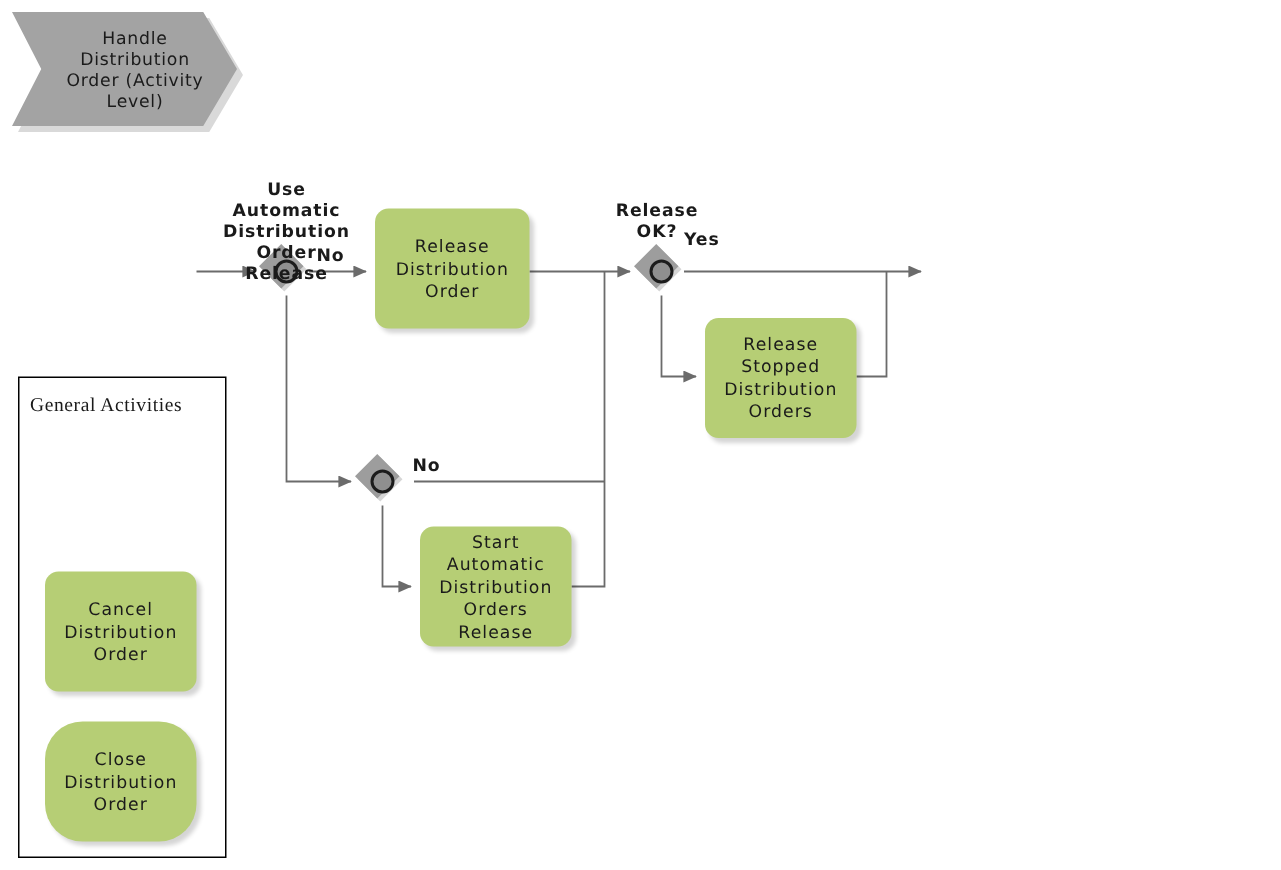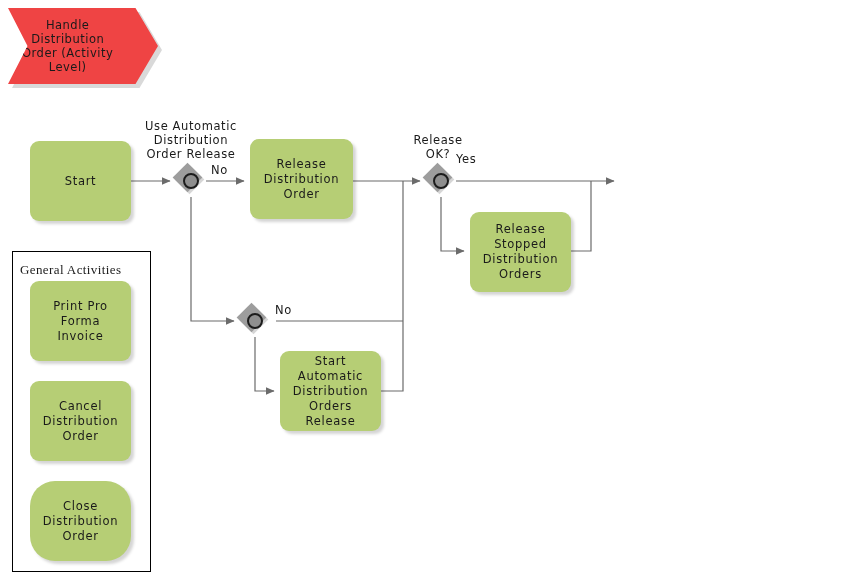--- a/index.html
+++ b/index.html
@@ -45,25 +45,26 @@
     font-size: 11.5px;
     line-height: 15px;
     color: #1a1a1a;
     letter-spacing: 0.7px;
     white-space: pre-line;
   }
 
   
   .chevron {
     position: absolute;
-    background: #ef4444;
+    background: #a3a3a3;
     -webkit-clip-path: polygon(0 0, 85% 0, 100% 50%, 85% 100%, 0 100%, 13% 50%);
     clip-path: polygon(0 0, 85% 0, 100% 50%, 85% 100%, 0 100%, 13% 50%);
     display: flex;
     align-items: center;
+    justify-content: center;
     text-align: center;
   }
   .chevron-shadow {
     position: absolute;
     background: rgba(0,0,0,0.15);
     -webkit-clip-path: polygon(0 0, 85% 0, 100% 50%, 85% 100%, 0 100%, 13% 50%);
     clip-path: polygon(0 0, 85% 0, 100% 50%, 85% 100%, 0 100%, 13% 50%);
   }
   .chevron .label {
     font-family: "DejaVu Sans", "Liberation Sans", sans-serif;
@@ -130,20 +131,21 @@
   
   .edge-label {
     position: absolute;
     font-family: "DejaVu Sans", "Liberation Sans", sans-serif;
     font-size: 11.5px;
     line-height: 14px;
     color: #1a1a1a;
     letter-spacing: 0.6px;
     text-align: center;
     white-space: pre-line;
+    font-weight: bold;
   }
 </style>
 </head>
 <body>
 
 <div id="canvas">
 
   <svg id="edges" viewBox="0 0 854 580" xmlns="http://www.w3.org/2000/svg">
     <defs>
       <marker id="arrow" markerWidth="9" markerHeight="8" refX="8.4" refY="4" orient="auto" markerUnits="userSpaceOnUse">
@@ -178,47 +180,40 @@
   <div class="chevron" style="left:8px; top:8px; width:150px; height:76px;">
     <span class="label">Handle
 Distribution
 Order (Activity
 Level)</span>
   </div>
 
   <div class="group-box" style="left:12px; top:251px; width:139px; height:321px;"></div>
   <div class="group-title" style="left:20px; top:262px;">General Activities</div>
 
-  <div class="task" style="left:30px; top:141px; width:101px; height:80px;">
-    <span class="label">Start</span>
-  </div>
 
   <div class="task" style="left:250px; top:139px; width:103px; height:80px;">
     <span class="label">Release
 Distribution
 Order</span>
   </div>
 
 
   <div class="task" style="left:470px; top:212px; width:101px; height:80px;">
     <span class="label">Release Stopped
 Distribution
 Orders</span>
   </div>
 
   <div class="task" style="left:280px; top:351px; width:101px; height:80px;">
     <span class="label">Start Automatic
 Distribution
 Orders Release</span>
   </div>
 
-  <div class="task" style="left:30px; top:281px; width:101px; height:80px;">
-    <span class="label">Print Pro Forma
-Invoice</span>
-  </div>
 
   <div class="task" style="left:30px; top:381px; width:101px; height:80px;">
     <span class="label">Cancel
 Distribution
 Order</span>
   </div>
 
   <div class="task" style="left:30px; top:481px; width:101px; height:80px;border-radius:25px;">
     <span class="label">Close
 Distribution

